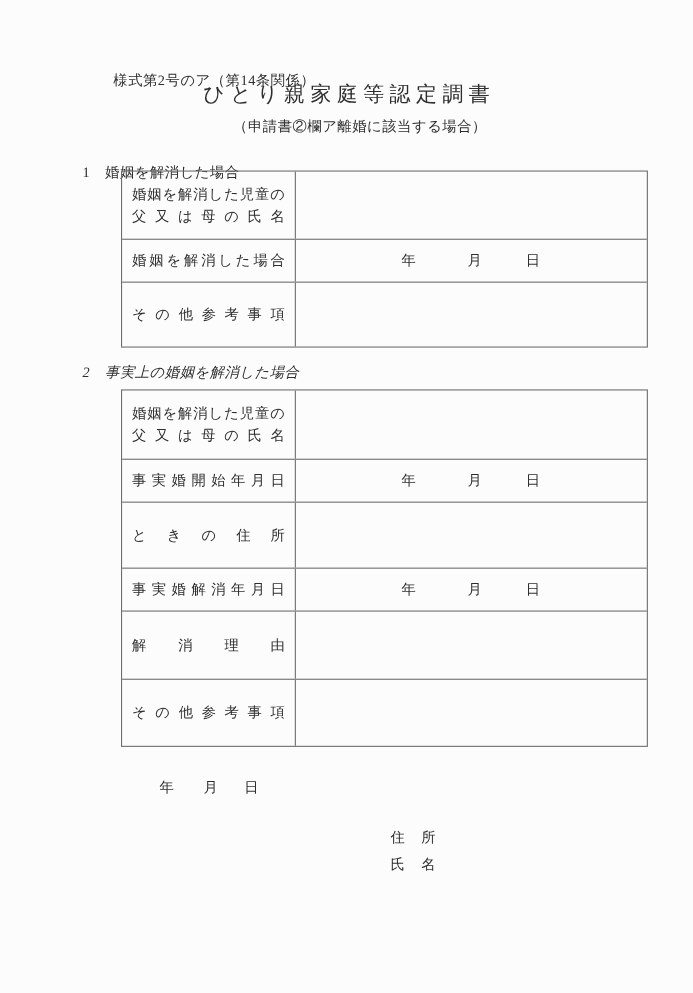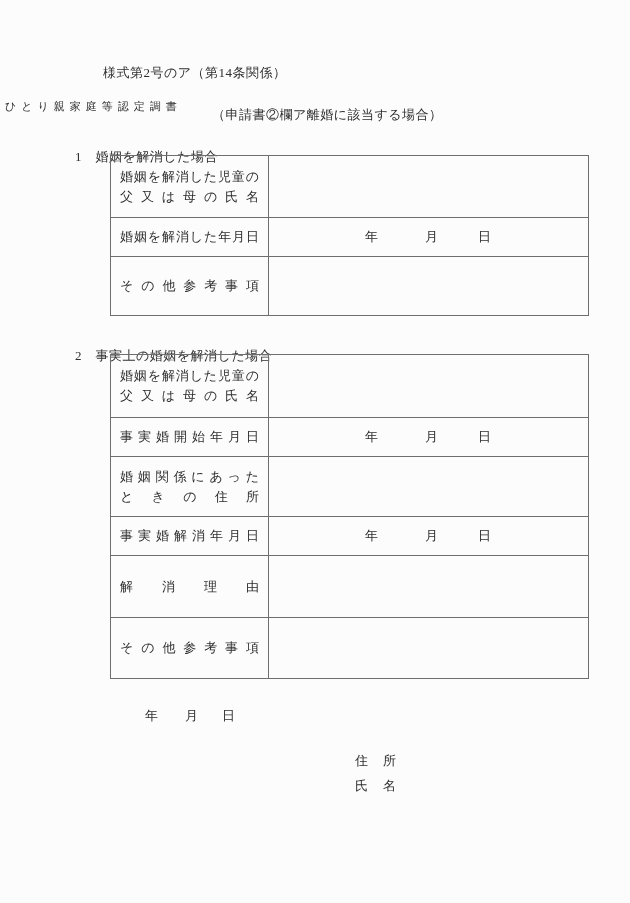--- a/index.html
+++ b/index.html
@@ -17,34 +17,35 @@
     font-family: "Liberation Serif", "DejaVu Serif", serif;
     font-size: 13px;
     color: var(--text);
     overflow: hidden;
   }
   .abs { position: absolute; }
 
   
   .form-number { left: 77px; top: 64px; letter-spacing: 0.5px; margin-left: 26px; }
   .doc-title {
-    left: 0; top: 99px; width: 100%;
+    left: 0; top: 73px; width: 100%;
+    text-align: center;
     letter-spacing: 5px; text-indent: 5px;
-    font-size: 11px;
+    font-size: 19px;
   }
   .doc-subtitle {
     left: 12px; top: 106px; width: 100%;
     text-align: center;
     letter-spacing: 0.5px; text-indent: 0.5px;
   }
 
   
   .sec-heading { left: 75px; letter-spacing: 0.5px; margin-top: 12px; }
   .sec1-heading { top: 136px; }
-  .sec2-heading { top: 335px; }
+  .sec2-heading { top: 318px; font-style: italic; }
 
   
   .ftable {
     position: absolute;
     left: 74px;
     width: 479px;
     border: 1px solid var(--border);
     background: transparent;
     margin-left: 36px;
   }
@@ -103,21 +104,21 @@
   <div class="ftable ftable1">
     <div class="frow h61">
       <div class="label-cell">
         <div class="label-line">婚姻を解消した児童の</div>
         <div class="label-line">父又は母の氏名</div>
       </div>
       <div class="value-cell"></div>
     </div>
     <div class="frow h39">
       <div class="label-cell">
-        <div class="label-line">婚姻を解消した年月日</div>
+        <div class="label-line">婚姻を解消した場合</div>
       </div>
       <div class="value-cell date-cell">
         <span class="dy">年</span>
         <span class="dm">月</span>
         <span class="dd">日</span>
       </div>
     </div>
     <div class="frow h59">
       <div class="label-cell">
         <div class="label-line">その他参考事項</div>
@@ -141,21 +142,20 @@
         <div class="label-line">事実婚開始年月日</div>
       </div>
       <div class="value-cell date-cell">
         <span class="dy">年</span>
         <span class="dm">月</span>
         <span class="dd">日</span>
       </div>
     </div>
     <div class="frow h60">
       <div class="label-cell">
-        <div class="label-line">婚姻関係にあった</div>
         <div class="label-line">ときの住所</div>
       </div>
       <div class="value-cell"></div>
     </div>
     <div class="frow h39">
       <div class="label-cell">
         <div class="label-line">事実婚解消年月日</div>
       </div>
       <div class="value-cell date-cell">
         <span class="dy">年</span>

